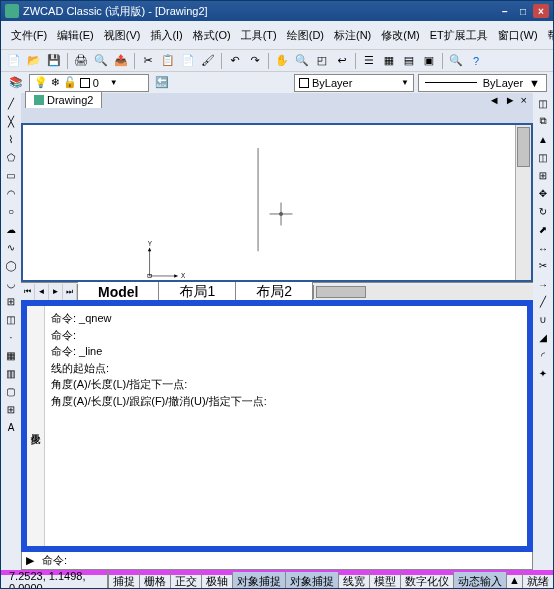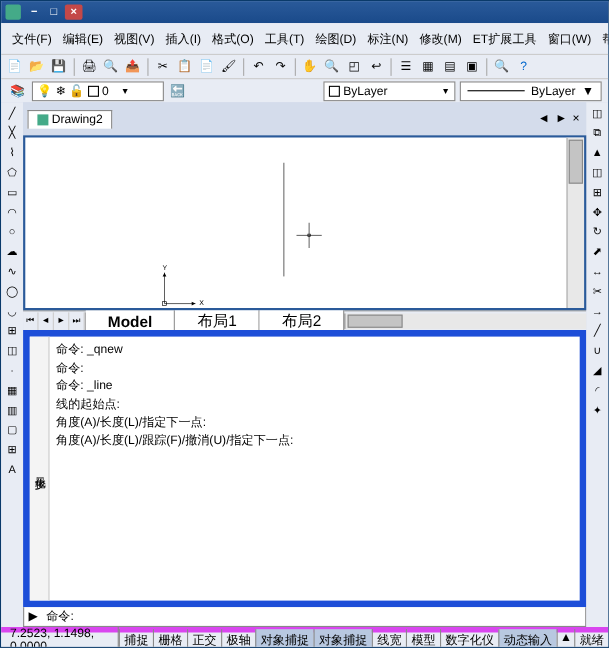--- a/index.html
+++ b/index.html
@@ -18,21 +18,21 @@
 .layerbar{height:22px;background:#e8ecf4;display:flex;align-items:center;padding:2px 6px;gap:4px;border-top:1px solid #ccc}
 .layerselect{display:flex;align-items:center;border:1px solid #888;background:#fff;height:18px;padding:0 4px;gap:3px;font-size:10px}
 .layerselect .dd{margin-left:8px;font-size:8px}
 .linetypeselect{width:120px}
 .linestylebox{flex:1;border:1px solid #888;background:#fff;height:18px;display:flex;align-items:center;padding:0 6px;gap:6px;font-size:10px}
 .linepreview{flex:1;height:1px;background:#000}
 .workspace{flex:1;display:flex;min-height:0}
 .ltoolbar,.rtoolbar{width:20px;background:#e8ecf4;display:flex;flex-direction:column;align-items:center;padding:2px 0;gap:2px}
 .vtbtn{width:16px;height:16px;display:flex;align-items:center;justify-content:center;cursor:pointer;border:1px solid transparent;font-size:10px}
 .centerarea{flex:1;display:flex;flex-direction:column;min-width:0}
-.dwgtabbar{height:20px;background:#d4dceb;display:flex;align-items:center;padding:15px 4px;gap:4px}
+.dwgtabbar{height:20px;background:#d4dceb;display:flex;align-items:flex-end;padding:15px 4px;gap:4px}
 .dwgtab{background:#fff;border:1px solid #888;border-bottom:none;padding:2px 8px;display:flex;align-items:center;gap:3px;font-size:10px}
 .dwgtab .ico{width:10px;height:10px;background:#4a8}
 .tabnav{margin-left:auto;display:flex;gap:1px;font-size:8px}
 .tabnav span{cursor:pointer;padding:2px}
 .canvas{flex:1;background:#fff;border:2px solid #2a5a9a;position:relative;overflow:hidden}
 .canvas svg{width:100%;height:100%}
 .scrollv{position:absolute;right:0;top:0;bottom:0;width:16px;background:#e8e8e8;border-left:1px solid #aaa}
 .scrollv .thumb{position:absolute;left:1px;right:1px;top:2px;height:40px;background:#c4c4c4;border:1px solid #888}
 .modeltabbar{height:18px;background:#e8ecf4;display:flex;align-items:center;border-top:1px solid #888}
 .navbtns{display:flex;border-right:1px solid #888}
@@ -51,20 +51,21 @@
 .stbtns{margin-left:auto;display:flex}
 .stbtn{padding:2px 4px;border-left:1px solid #888;cursor:pointer;white-space:nowrap}
 .stbtn.active{background:#b8c8e0}
 .sticon{width:16px;padding:2px;border-left:1px solid #888;text-align:center}
 </style>
 </head>
 <body>
 
 <div class="titlebar">
   <div class="appicon"></div>
+  <div class="title">ZWCAD Classic (试用版) - [Drawing2]</div>
   <div class="winbtns">
     <div class="winbtn">−</div>
     <div class="winbtn">□</div>
     <div class="winbtn close">×</div>
   </div>
 </div>
 
 <div class="menubar">
   <span class="menuitem">文件(F)</span>
   <span class="menuitem">编辑(E)</span>

